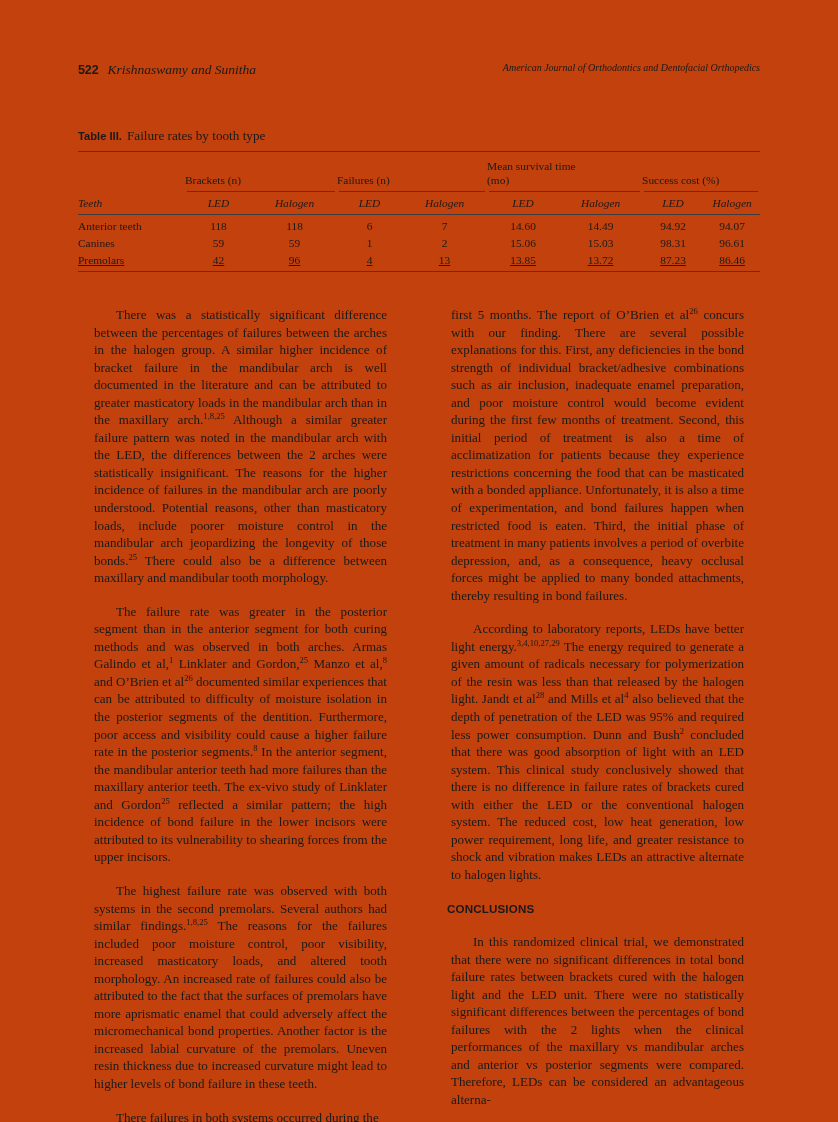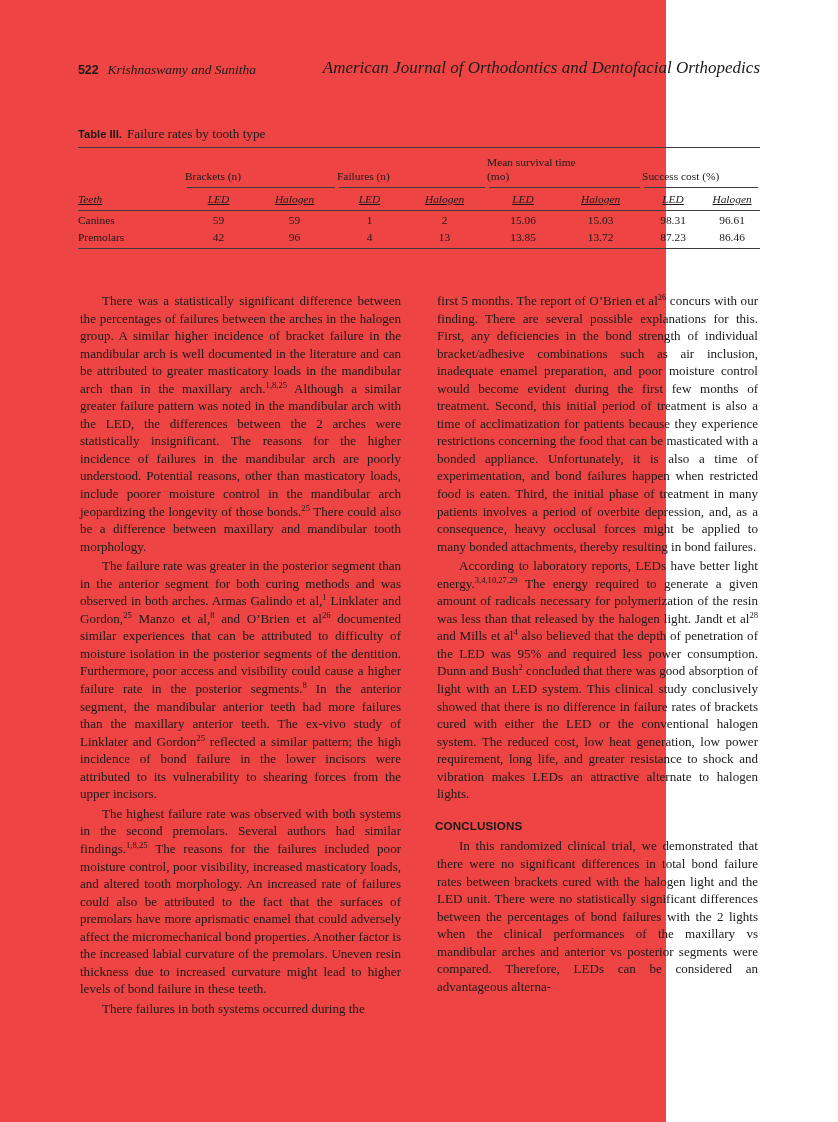--- a/index.html
+++ b/index.html
@@ -12,23 +12,23 @@
     height: 1122px;
     position: relative;
     font-family: "Liberation Serif", "DejaVu Serif", serif;
     color: #1a1a1a;
     overflow: hidden;
   }
 
   .page {
     position: absolute;
     left: 0; top: 0;
-    width: 666px;
+    width: 838px;
     height: 1122px;
-    background: #ef4444;
+    background: #c2410c;
   }
 
   
   .running-head {
     position: absolute;
     left: 78px;
     top: 60px;
     width: 682px;
     height: 38px;
   }
@@ -48,34 +48,34 @@
     font-style: italic;
     font-size: 13.5px;
     padding-left: 9px;
   }
   .rh-right {
     position: absolute;
     right: 0;
     top: 0;
     text-align: center;
     font-style: italic;
-    font-size: 17px;
+    font-size: 10px;
     line-height: 15.5px;
   }
 
   
   .table-block {
     position: absolute;
     left: 78px;
     top: 126px;
     width: 682px;
   }
   .table-caption {
     font-size: 12.6px;
-    line-height: 15px;
+    line-height: 20px;
     margin-bottom: 5px;
     white-space: nowrap;
   }
   .tc-label {
     font-family: "Liberation Sans", sans-serif;
     font-weight: bold;
     font-size: 11.2px;
   }
   .tc-title {
     font-size: 13.2px;
@@ -119,21 +119,20 @@
     line-height: 0;
     margin: 4px 2px 0 2px;
   }
   .sub-head {
     font-style: italic;
     text-align: center;
     font-size: 11.6px;
     padding-top: 5px !important;
     padding-bottom: 5px !important;
     vertical-align: bottom;
-    text-decoration: underline;
   }
   .sub-head.teeth {
     text-align: left;
   }
   td.cellnum {
     text-align: center;
     font-size: 11.4px;
   }
   td.cellname {
     text-align: left;
@@ -141,20 +140,21 @@
   }
   tr.datarow td {
     padding-top: 2.6px !important;
     padding-bottom: 2.6px !important;
   }
   tr.firstdata td {
     padding-top: 5px !important;
   }
   tr.lastdata td {
     padding-bottom: 5px !important;
+    text-decoration: underline;
   }
 
   
   .columns {
     position: absolute;
     left: 78px;
     top: 290px;
     width: 682px;
     height: 760px;
   }
@@ -165,37 +165,37 @@
     font-size: 13.05px;
     line-height: 17.55px;
     text-align: justify;
     text-justify: inter-word;
     hyphens: manual;
   }
   .col-left  { left: 0; }
   .col-right { left: 357px; }
 
   .col p {
-    margin: 2px;
+    margin: 16px;
     text-indent: 22px;
   }
   .col p.noindent { text-indent: 0; }
 
   sup {
     font-size: 8.6px;
     vertical-align: super;
     line-height: 0;
   }
 
   h2.section-head {
     font-family: "Liberation Sans", sans-serif;
     font-weight: bold;
     font-size: 11.6px;
     letter-spacing: 0.15px;
-    margin: 14px 0 3px 0;
+    margin: 14px 0 3px 12px;
     text-align: left;
   }
 </style>
 </head>
 <body>
 
 <div class="page">
 
   <div class="running-head">
     <div class="rh-left">
@@ -258,20 +258,31 @@
           <th class="sub-head">Halogen</th>
           <th class="sub-head">LED</th>
           <th class="sub-head">Halogen</th>
           <th class="sub-head">LED</th>
           <th class="sub-head">Halogen</th>
           <th class="sub-head">LED</th>
           <th class="sub-head">Halogen</th>
         </tr>
       </thead>
       <tbody>
+        <tr class="datarow firstdata">
+          <td class="cellname">Anterior teeth</td>
+          <td class="cellnum">118</td>
+          <td class="cellnum">118</td>
+          <td class="cellnum">6</td>
+          <td class="cellnum">7</td>
+          <td class="cellnum">14.60</td>
+          <td class="cellnum">14.49</td>
+          <td class="cellnum">94.92</td>
+          <td class="cellnum">94.07</td>
+        </tr>
         <tr class="datarow">
           <td class="cellname">Canines</td>
           <td class="cellnum">59</td>
           <td class="cellnum">59</td>
           <td class="cellnum">1</td>
           <td class="cellnum">2</td>
           <td class="cellnum">15.06</td>
           <td class="cellnum">15.03</td>
           <td class="cellnum">98.31</td>
           <td class="cellnum">96.61</td>

